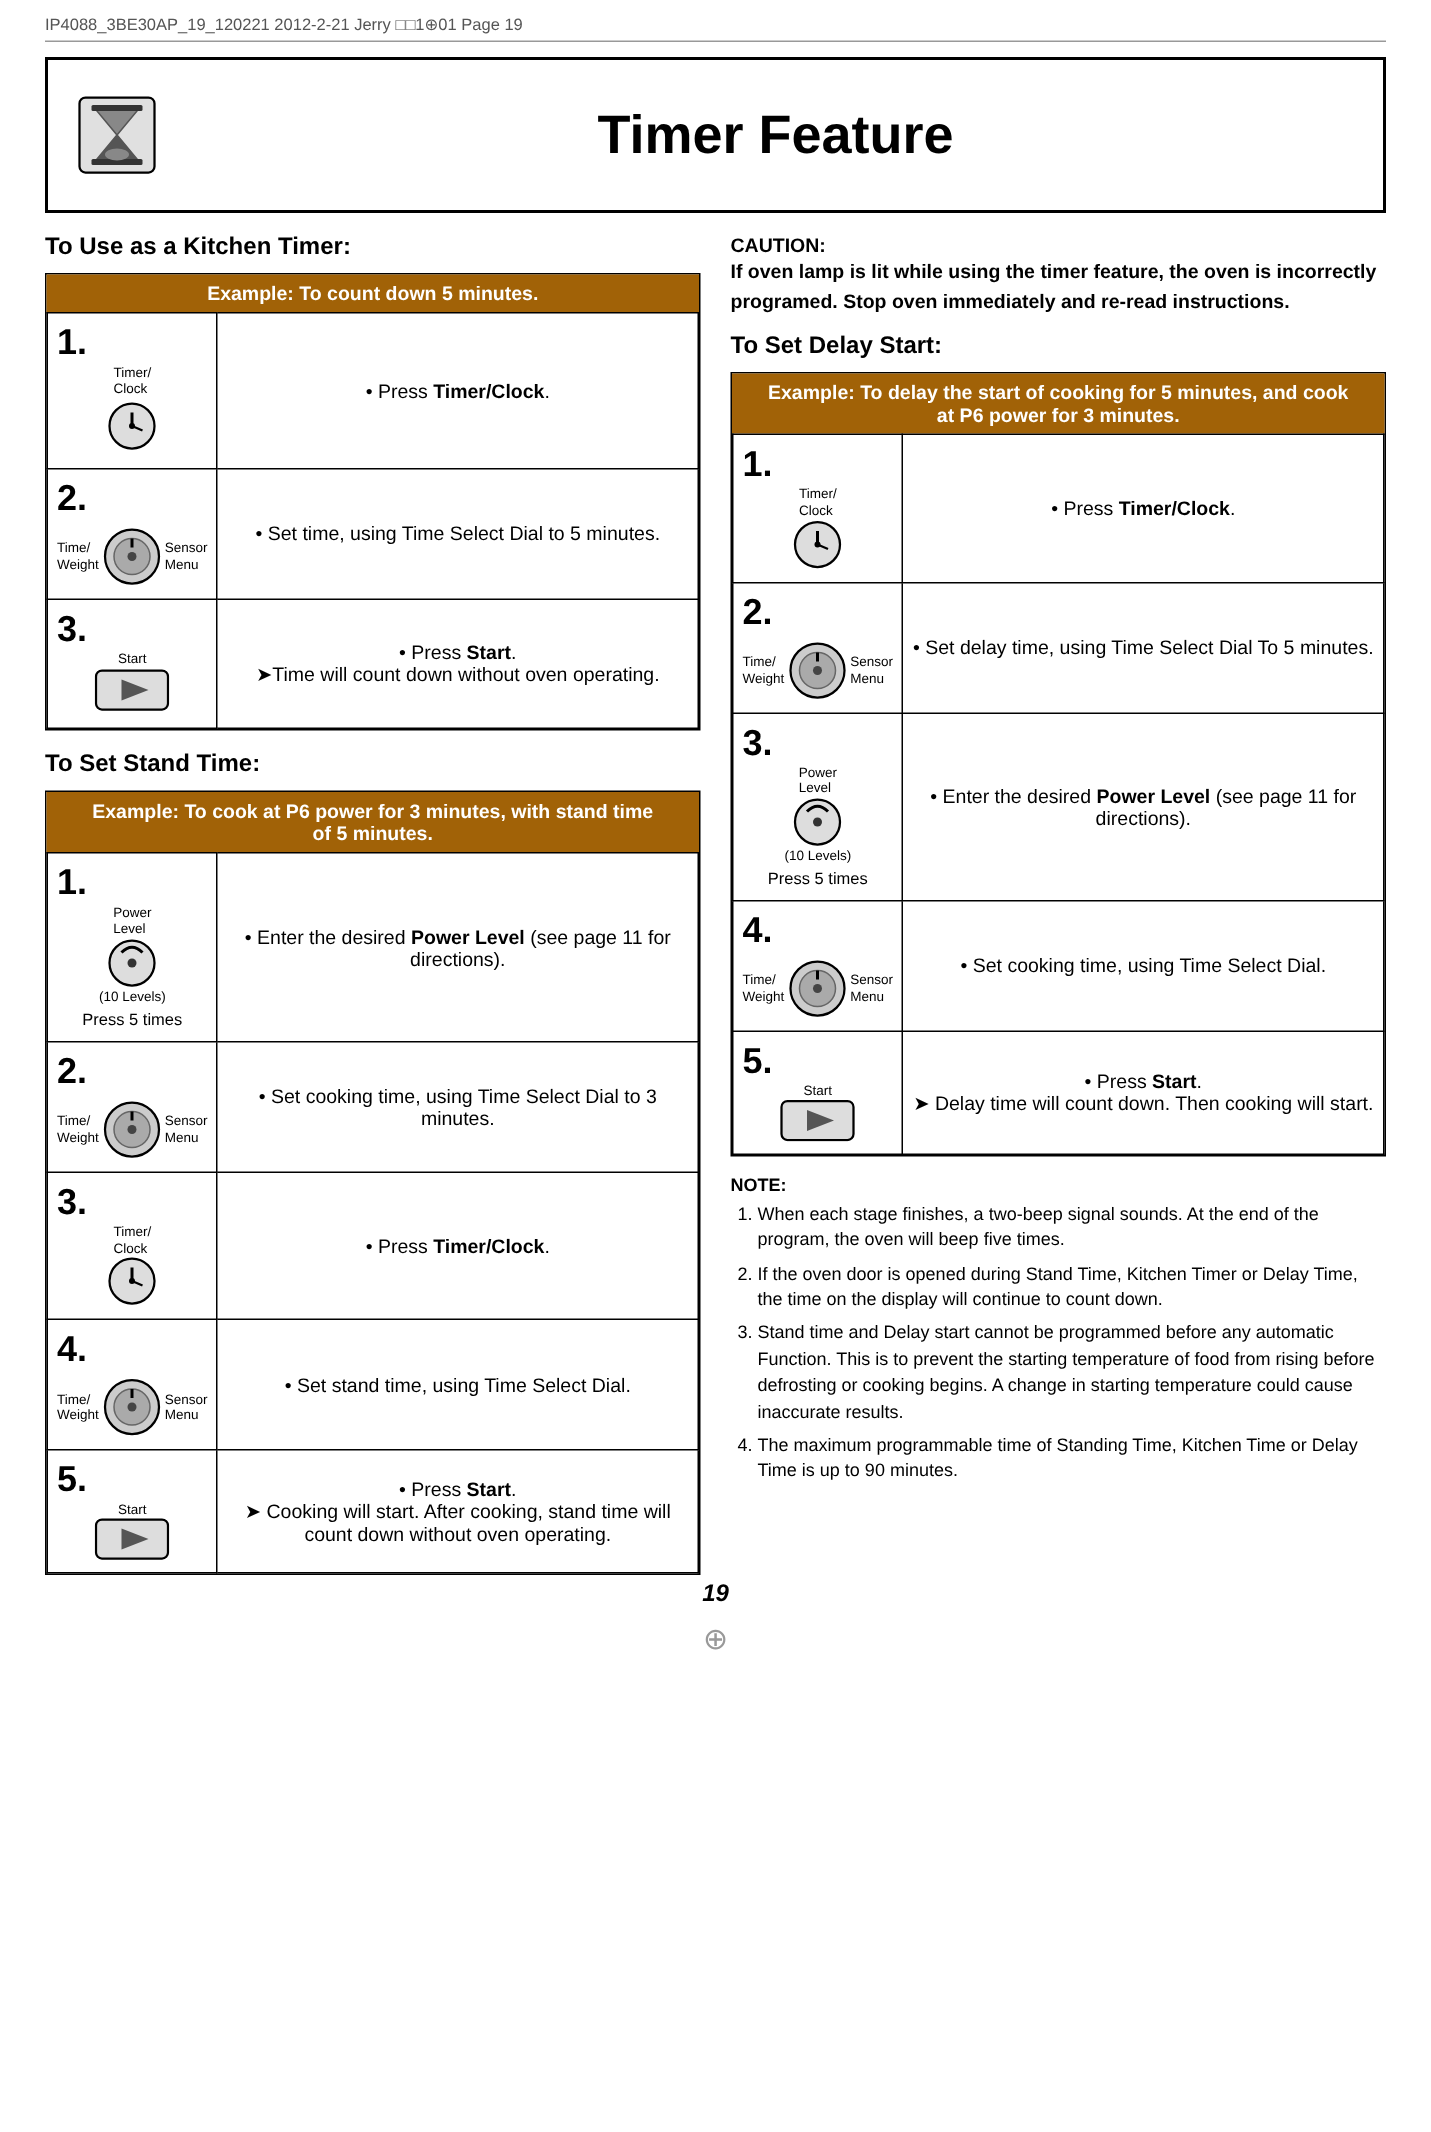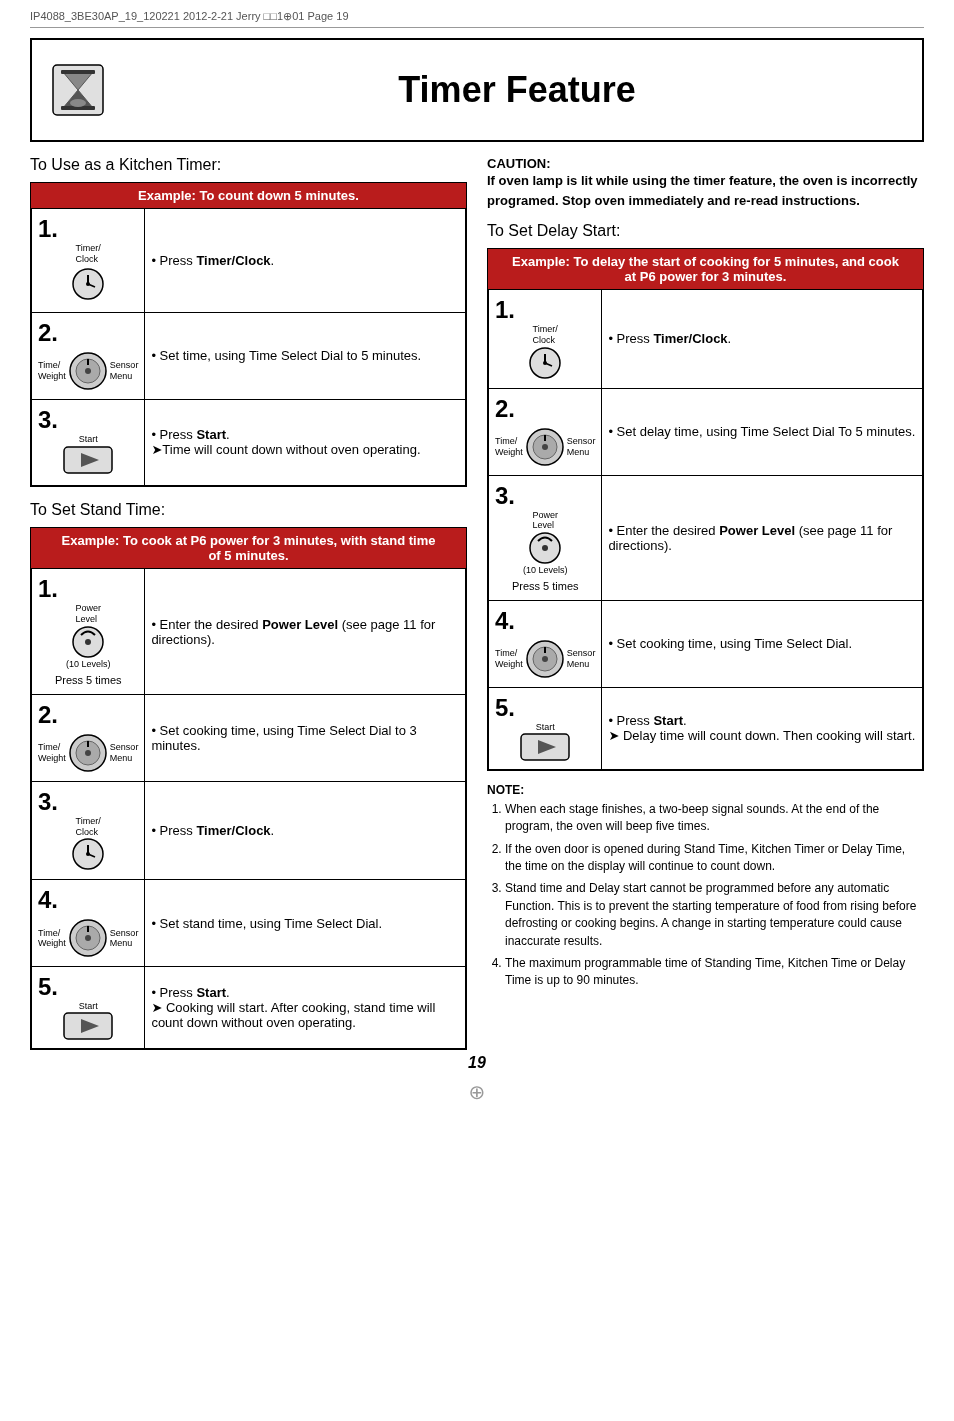--- a/index.html
+++ b/index.html
@@ -49,29 +49,29 @@
       gap: 20px;
     }
     .left-col {
       flex: 1;
     }
     .right-col {
       flex: 1;
     }
     .section-title {
       font-size: 16px;
-      font-weight: normal;
+      font-weight: bold;
       margin-bottom: 8px;
     }
     .example-box {
       border: 1.5px solid #000;
       margin-bottom: 0;
     }
     .example-header {
-      background: #b91c1c;
+      background: #a16207;
       color: #fff;
       text-align: center;
       padding: 5px 24px;
       font-size: 13px;
       font-weight: bold;
     }
     .steps-table {
       width: 100%;
       border-collapse: collapse;
     }
@@ -118,20 +118,21 @@
     .step-num-col {
       width: 85px;
       vertical-align: top;
       padding: 8px 4px;
       border: 1px solid #000;
     }
     .step-text-col {
       border: 1px solid #000;
       padding: 8px 8px;
       vertical-align: middle;
+      text-align: center;
     }
     .step-number-big {
       font-size: 24px;
       font-weight: bold;
       line-height: 1;
     }
     .icon-label-small {
       font-size: 9px;
       color: #000;
       line-height: 1.2;

